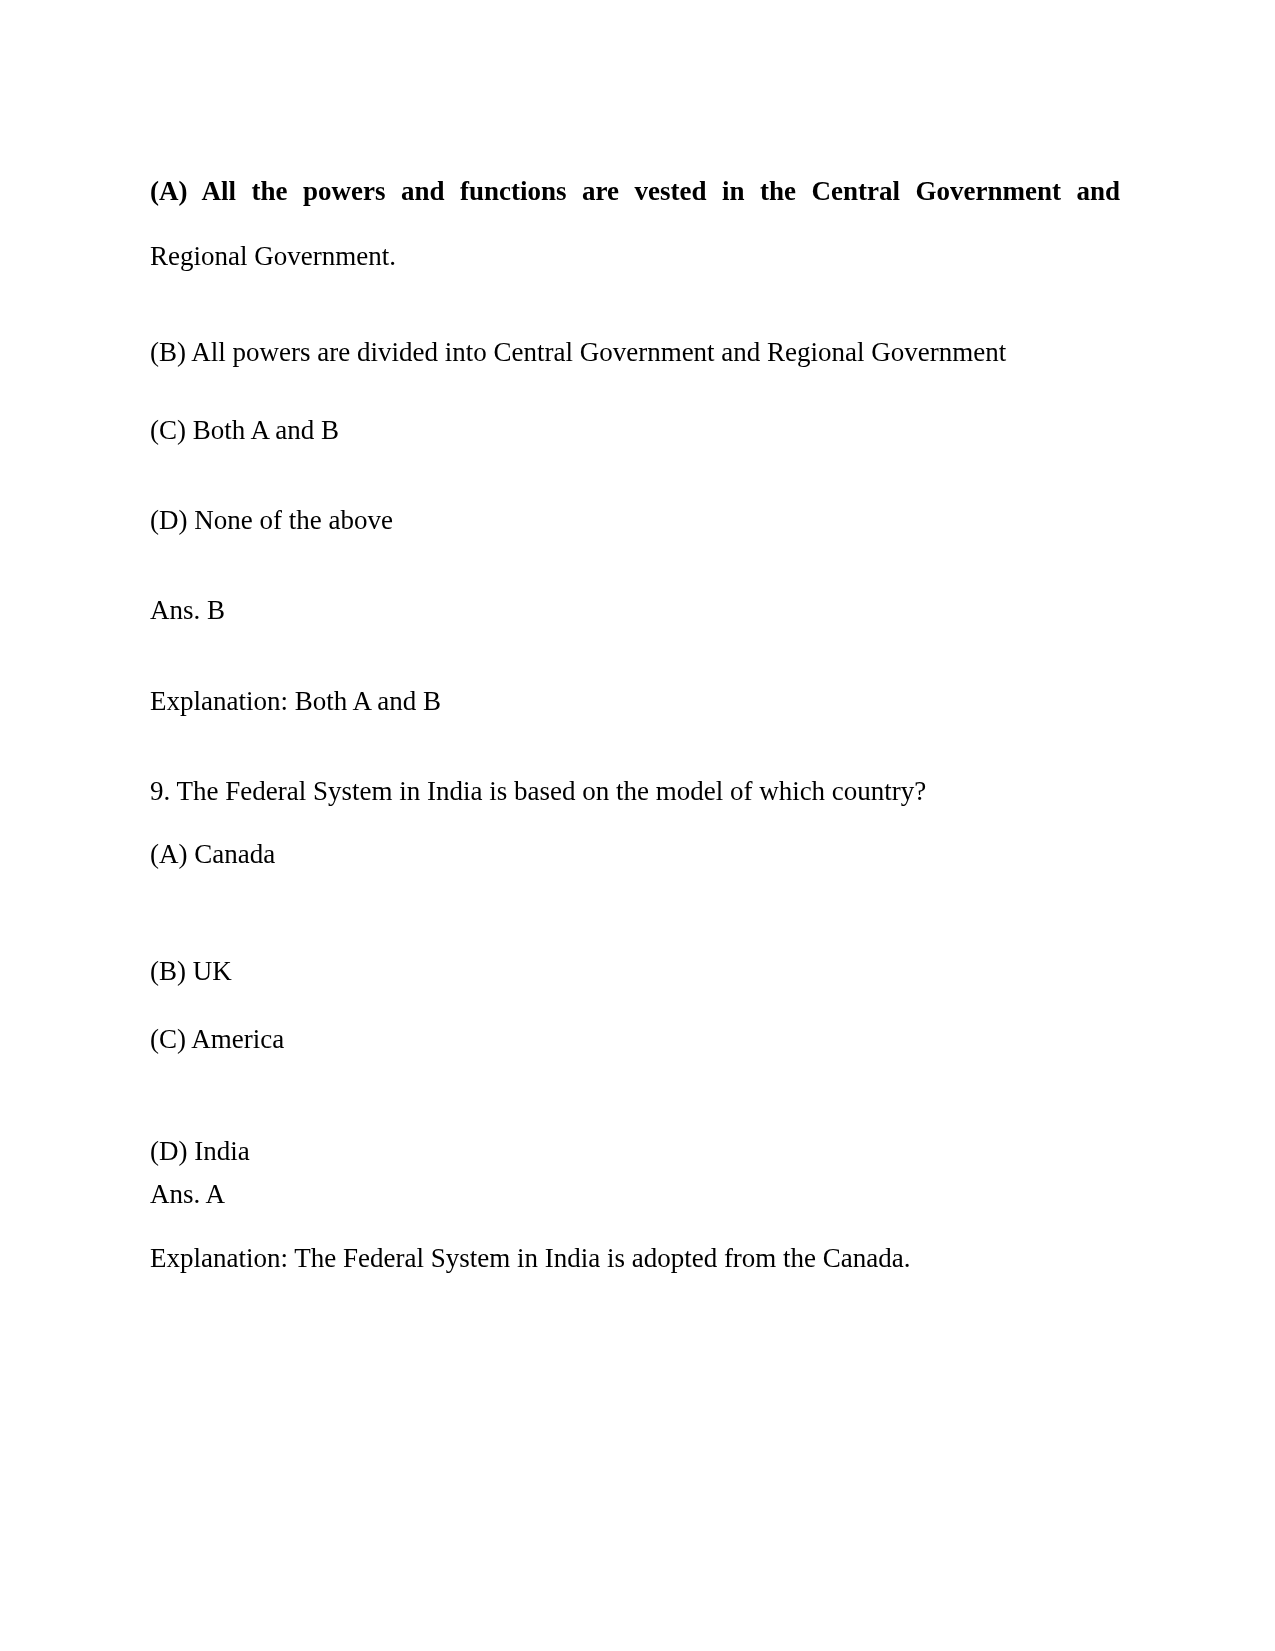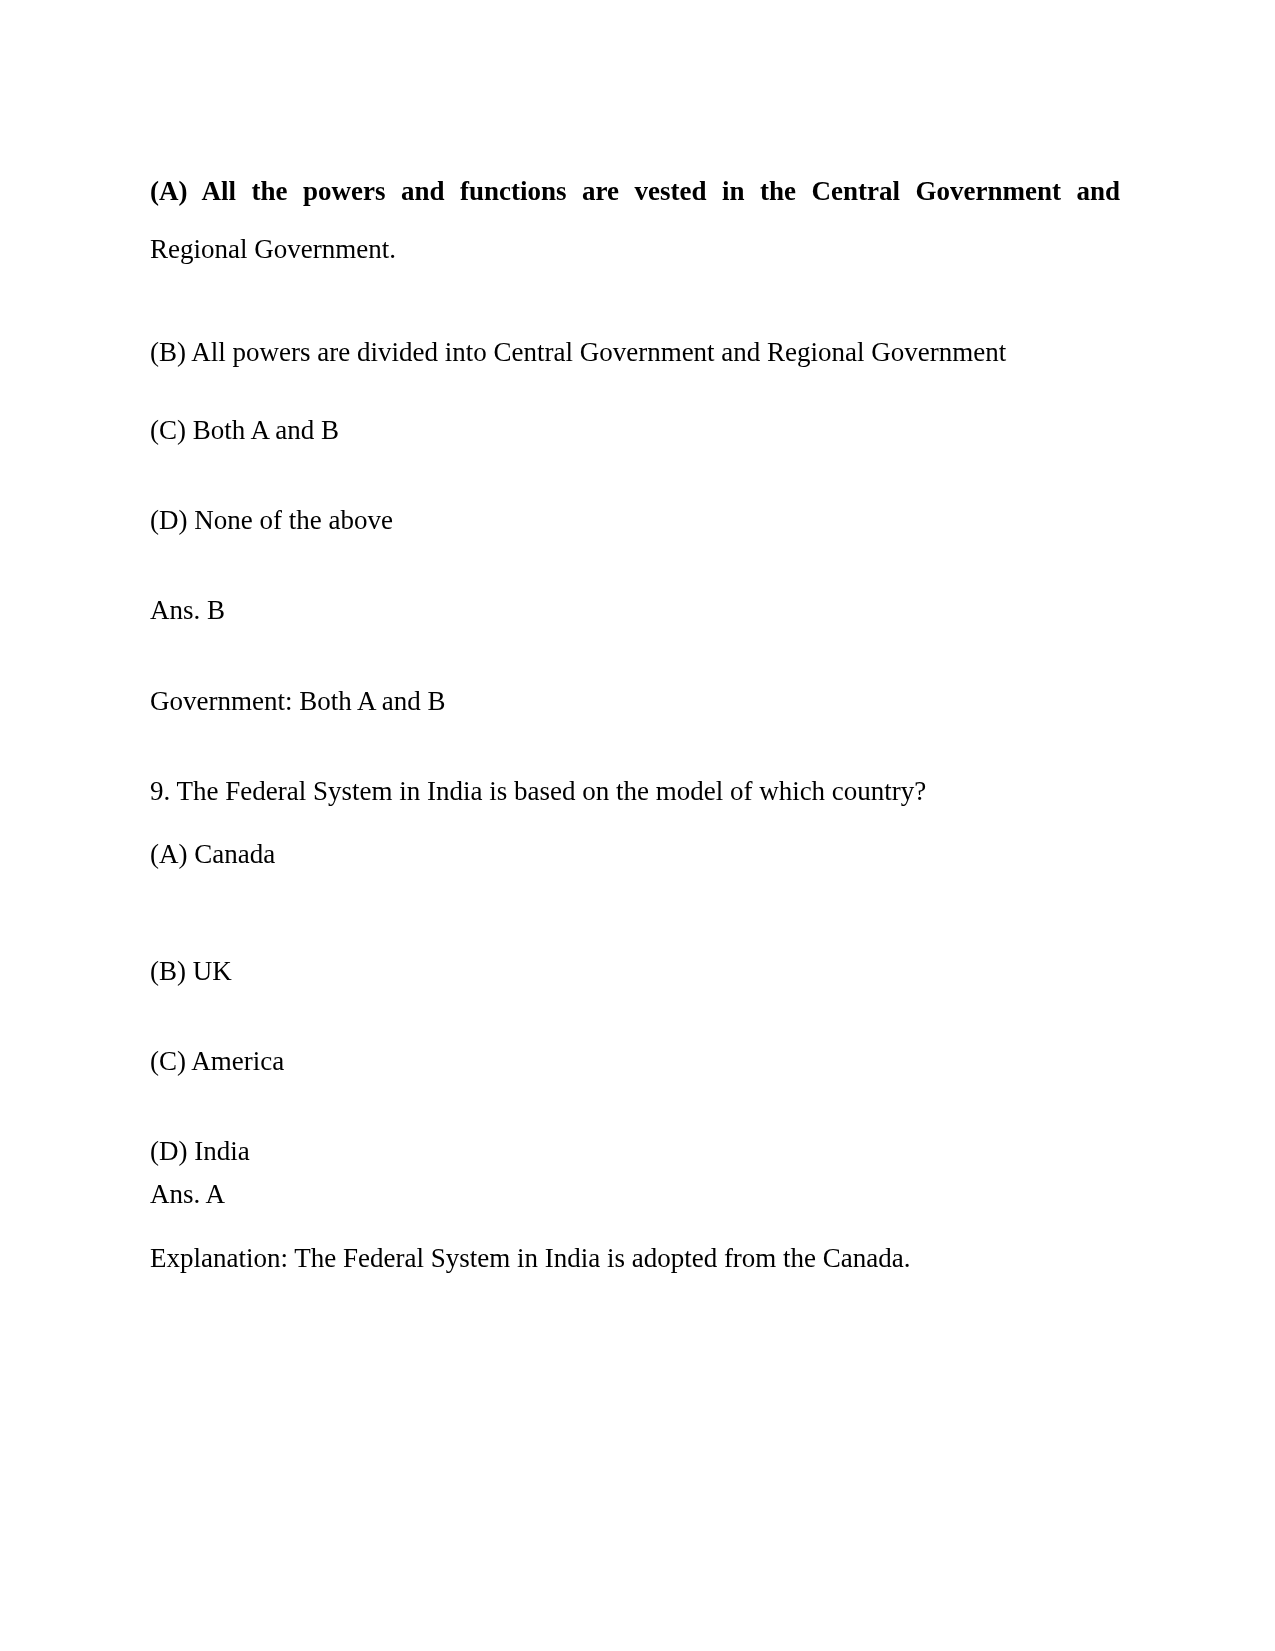--- a/index.html
+++ b/index.html
@@ -7,26 +7,26 @@
          font-family: "Liberation Serif", "DejaVu Serif", serif; color: #000; }
   .page { position: absolute; left: 150px; top: 0; width: 970px; }
   .line { position: absolute; left: 0; font-size: 27px; line-height: 32px; white-space: nowrap; }
   .justify { width: 970px; text-align: justify; text-align-last: justify; white-space: normal; font-weight: bold; }
 </style>
 </head>
 <body>
 
 <div class="page">
   <div class="line justify" style="top:175px">(A) All the powers and functions are vested in the Central Government and</div>
-  <div class="line" style="top:233px">Regional Government.</div>
+  <div class="line" style="top:240px">Regional Government.</div>
   <div class="line" style="top:336px">(B) All powers are divided into Central Government and Regional Government</div>
   <div class="line" style="top:414px">(C) Both A and B</div>
   <div class="line" style="top:504px">(D) None of the above</div>
   <div class="line" style="top:594px">Ans. B</div>
-  <div class="line" style="top:685px">Government: Both A and B</div>
+  <div class="line" style="top:685px">Explanation: Both A and B</div>
   <div class="line" style="top:775px">9. The Federal System in India is based on the model of which country?</div>
   <div class="line" style="top:838px">(A) Canada</div>
   <div class="line" style="top:955px">(B) UK</div>
-  <div class="line" style="top:1045px">(C) America</div>
+  <div class="line" style="top:1023px">(C) America</div>
   <div class="line" style="top:1135px">(D) India</div>
   <div class="line" style="top:1178px">Ans. A</div>
   <div class="line" style="top:1242px">Explanation: The Federal System in India is adopted from the Canada.</div>
 </div>
 
 </body></html>

